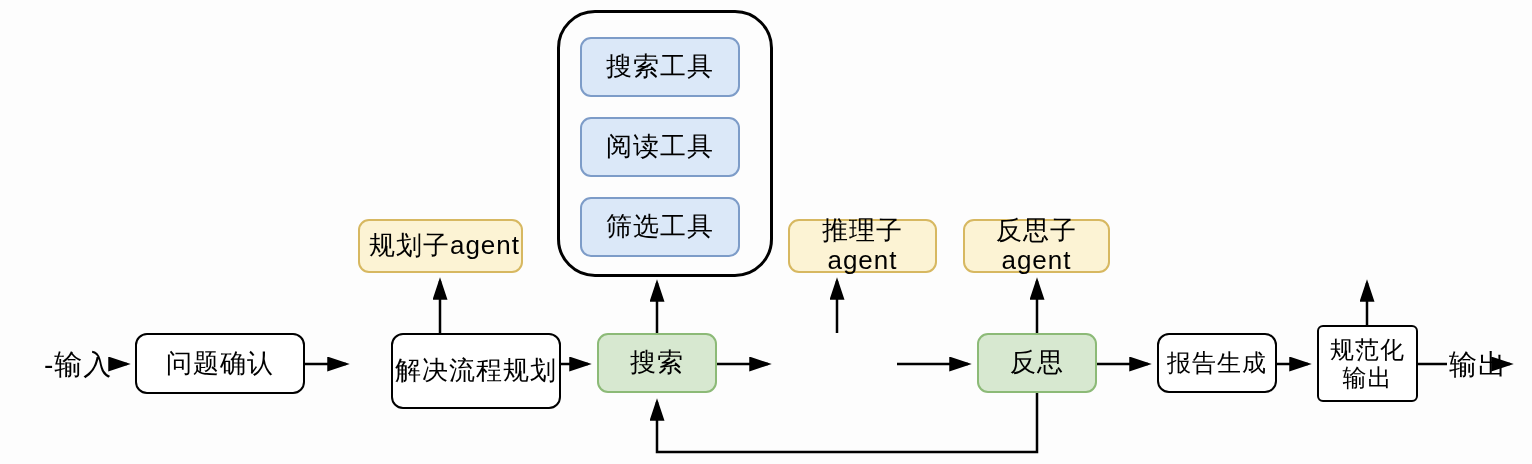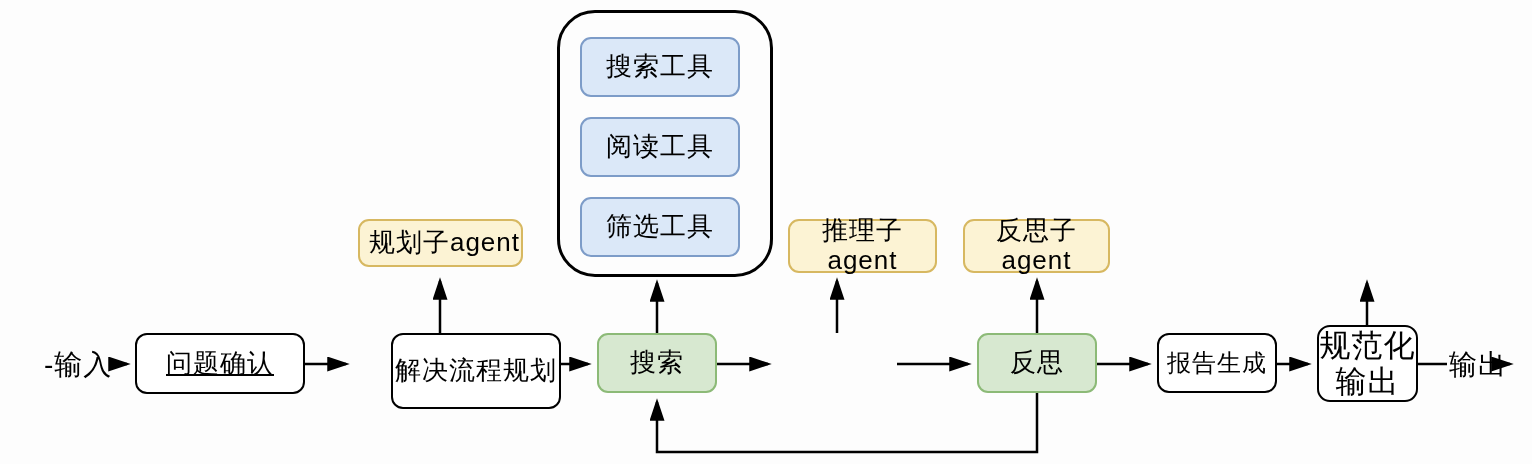--- a/index.html
+++ b/index.html
@@ -92,29 +92,29 @@
     <line x1="657" y1="333" x2="657" y2="283" stroke="#000" stroke-width="2.5" marker-end="url(#ah)"></line>
     <line x1="837" y1="333" x2="837" y2="281" stroke="#000" stroke-width="2.5" marker-end="url(#ah)"></line>
     <line x1="1037" y1="333" x2="1037" y2="281" stroke="#000" stroke-width="2.5" marker-end="url(#ah)"></line>
     <line x1="1367" y1="325" x2="1367" y2="283" stroke="#000" stroke-width="2.5" marker-end="url(#ah)"></line>
     <polyline points="1037,393 1037,452 657,452 657,402" fill="none" stroke="#000" stroke-width="2.5" marker-end="url(#ah)"></polyline>
   </svg>
 
   <div class="flow-label" style="left:44px; top:351px;">-输入</div>
   <div class="flow-label" style="left:1449px; top:351px;">输出</div>
 
-  <div class="node" style="left:135px; top:333px; width:170px; height:61px;text-decoration:underline;">问题确认</div>
+  <div class="node" style="left:135px; top:333px; width:170px; height:61px;">问题确认</div>
   <div class="node" style="left:355px; top:333px; width:170px; height:76px;margin-left:36px;">解决流程规划</div>
   <div class="node green" style="left:597px; top:333px; width:120px; height:60px;">搜索</div>
   <div class="node green" style="left:977px; top:333px; width:120px; height:60px;">反思</div>
   <div class="node" style="left:1157px; top:333px; width:120px; height:60px; font-size:24px;">报告生成</div>
-  <div class="node two-line" style="left:1317px; top:325px; width:101px; height:77px; border-radius:13px; font-size:31px;">规范化
+  <div class="node two-line" style="left:1317px; top:325px; width:101px; height:77px; border-radius:6px; font-size:24px;">规范化
 输出</div>
 
-  <div class="node yellow" style="left:358px; top:219px; width:165px; height:48px;padding-left:8px;">规划子agent</div>
+  <div class="node yellow" style="left:358px; top:219px; width:165px; height:54px;padding-left:8px;">规划子agent</div>
   <div class="node yellow" style="left:788px; top:219px; width:149px; height:54px;">推理子agent</div>
   <div class="node yellow" style="left:963px; top:219px; width:147px; height:54px;">反思子agent</div>
 
   <div class="container-box" style="left:557px; top:10px; width:216px; height:267px; border-radius:38px;">
     <div class="node blue" style="left:20px; top:24px; width:160px; height:60px;">搜索工具</div>
     <div class="node blue" style="left:20px; top:104px; width:160px; height:60px;">阅读工具</div>
     <div class="node blue" style="left:20px; top:184px; width:160px; height:60px;">筛选工具</div>
   </div>
 
 

